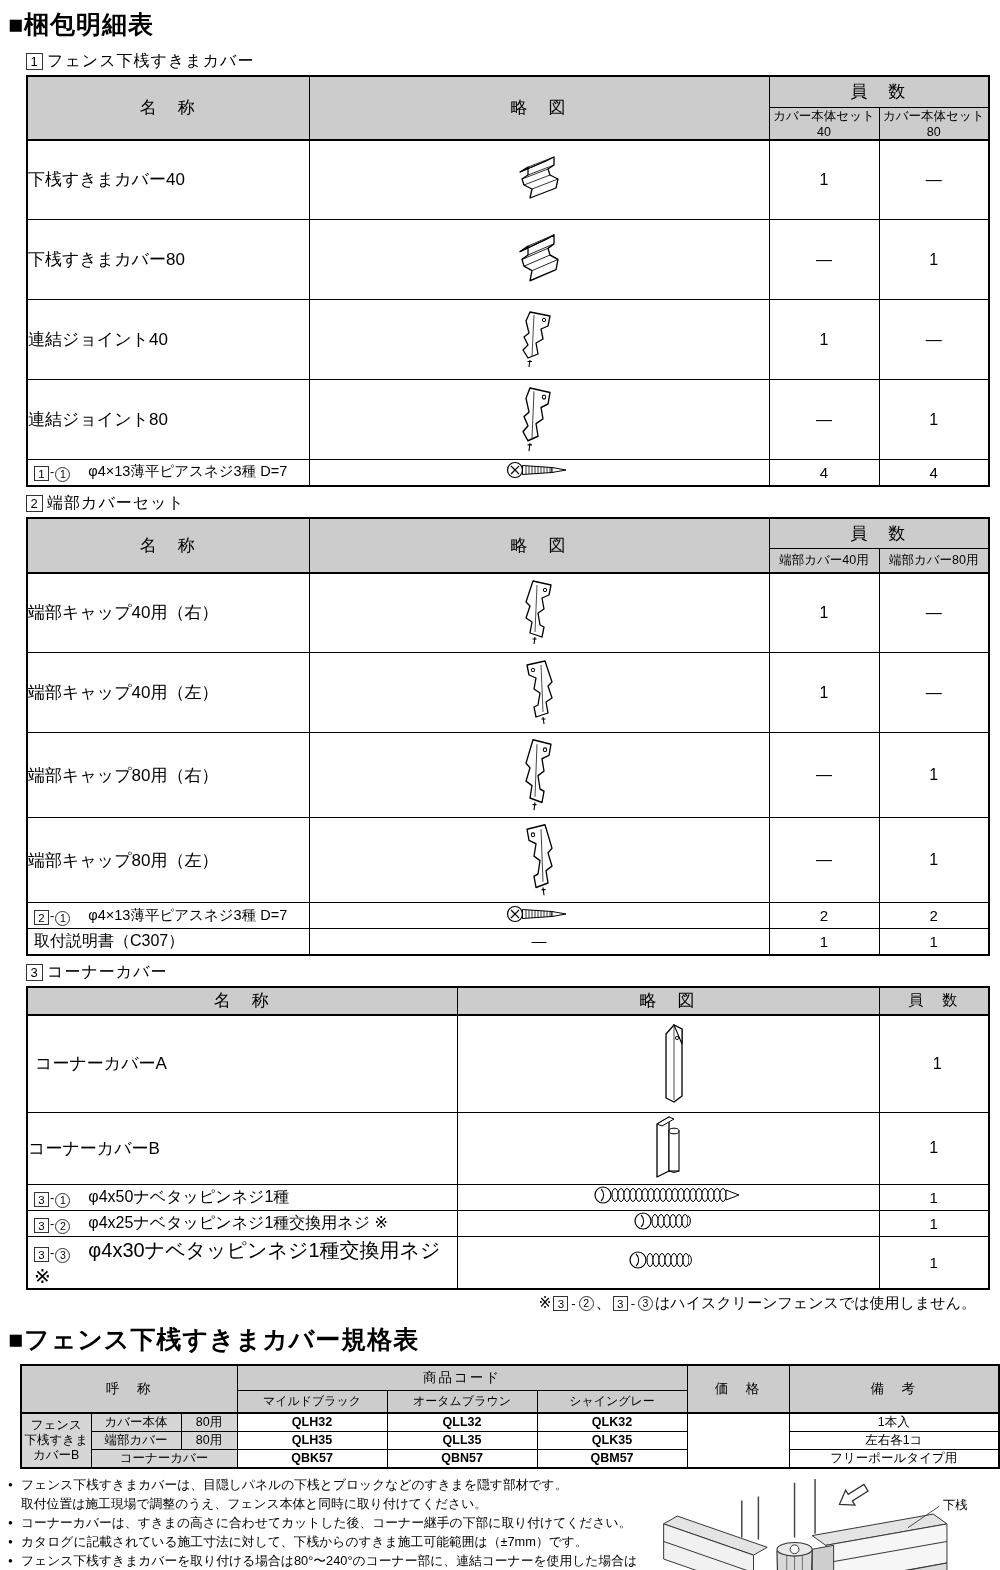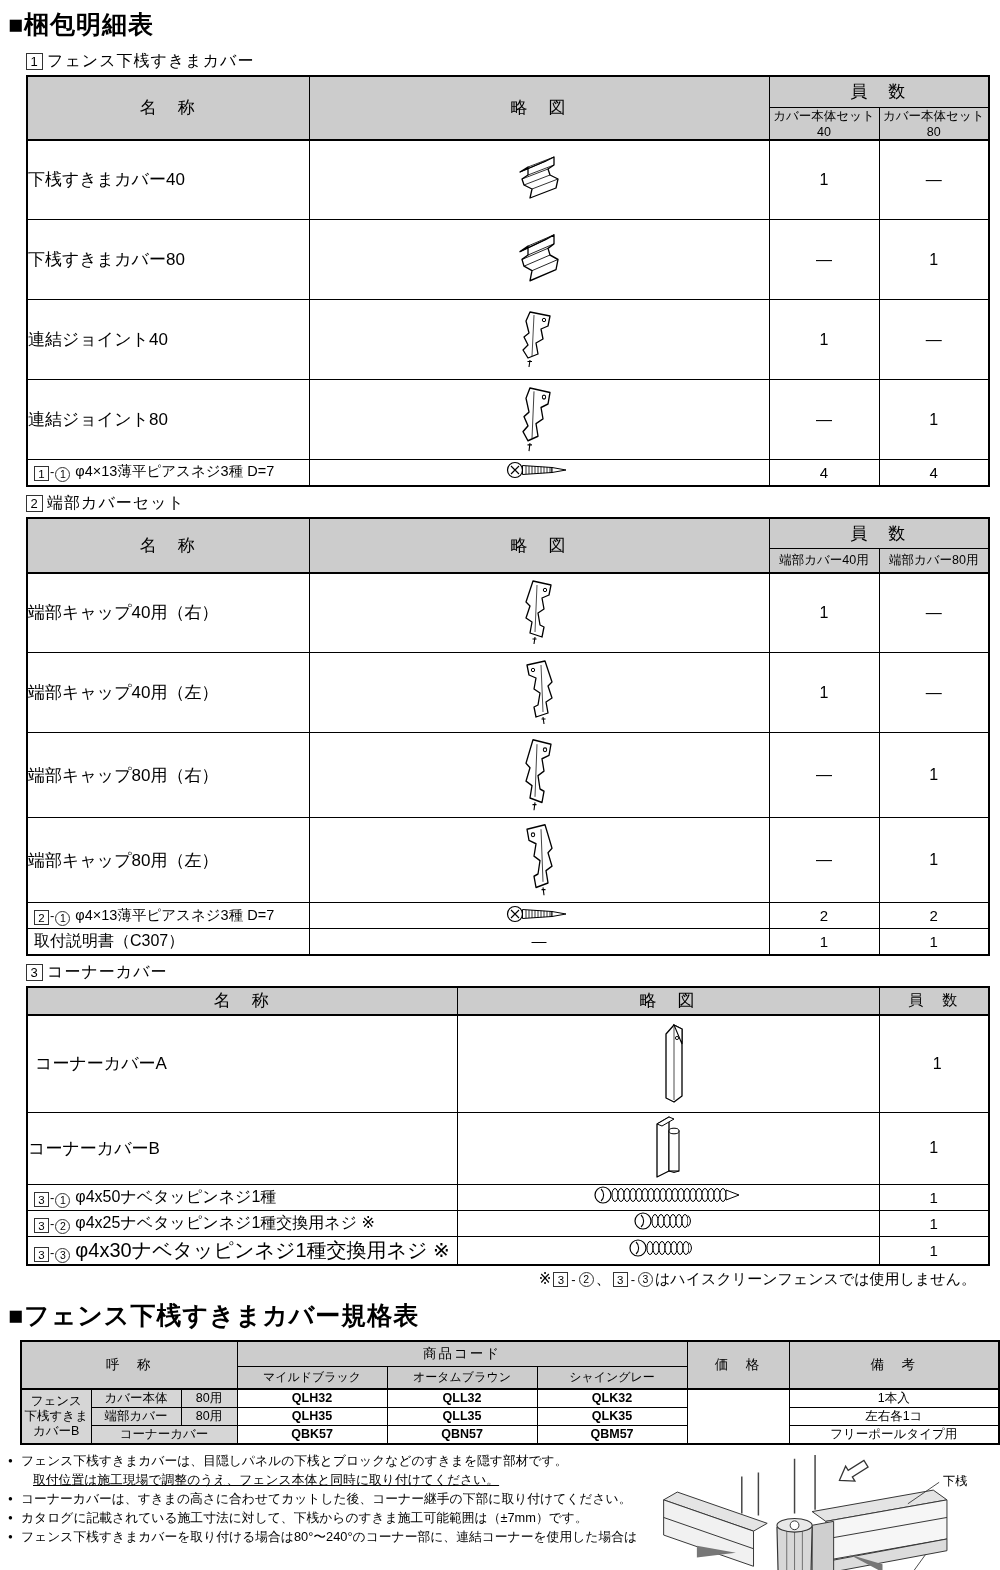--- a/index.html
+++ b/index.html
@@ -15,21 +15,21 @@
   .big-title.second { margin-top:10px; margin-bottom:8px; }
   
   .seclabel { display:flex; align-items:center; gap:4px; font-size:16px; margin:6px 0 3px 18px; letter-spacing:1px; }
   .seclabel .bx-lg { width:17px; height:17px; line-height:16px; font-size:13px; }
   
   .bx { display:inline-block; border:1.5px solid #333; width:15px; height:15px; line-height:14px;
         text-align:center; font-size:11.5px; vertical-align:-2px; background:#fff; }
   .ci { display:inline-block; border:1.5px solid #333; border-radius:50%; width:15px; height:15px; line-height:13px;
         text-align:center; font-size:10.5px; vertical-align:-2px; background:#fff; }
   .hy { margin:0 1px; font-size:13px; }
-  .nmtx { margin-left:5px; }
+  .nmtx { margin-left:18px; }
   
   table.ptable { border-collapse:collapse; table-layout:fixed; margin-left:18px; width:962px;
                  border:2px solid #000; }
   table.ptable th, table.ptable td { border:1px solid #000; padding:0; }
   table.ptable th { background:#ccc; font-weight:normal; }
   th.h-main { font-size:17px; height:31px; letter-spacing:2px; }
   th.h-sub  { font-size:12.5px; height:24px; letter-spacing:0; }
   table.ptable tbody tr:first-child td { border-top:2px solid #000; }
   td.nm { font-size:17px; text-align:left; padding-left:10px; }
   td.sk { text-align:center; vertical-align:middle; }
@@ -57,21 +57,21 @@
   td.sp-grp span { display:block; }
   td.sp-item, td.sp-size { background:#d6d6d6; font-size:12px; }
   td.sp-code { font-weight:bold; font-size:13px; background:#fff; }
   td.sp-price { background:#fff; }
   td.sp-remark { font-size:12px; background:#fff; }
   
   .bottom { display:flex; margin-top:6px; }
   .notes { width:640px; font-size:12.8px; line-height:1.5; }
   .note { display:flex; }
   .note .bl { width:13px; font-size:8px; padding-top:4px; }
-  .note .ntx div:nth-child(2) { margin-left:12px;text-decoration:underline; }
+  .note .ntx div:nth-child(2) { margin-left:0; }
   .diagram-wrap { width:340px; position:relative; }
   svg text { font-size:12.5px; fill:#000; }
   .hidden-defs { position:absolute; width:0; height:0; overflow:hidden; }
 </style>
 </head>
 <body>
 
 <svg class="hidden-defs" aria-hidden="true">
   <defs>
     <ellipse id="thr" cx="0" cy="10" rx="3" ry="6.5" fill="#fff" stroke="#000" stroke-width="1"></ellipse>

